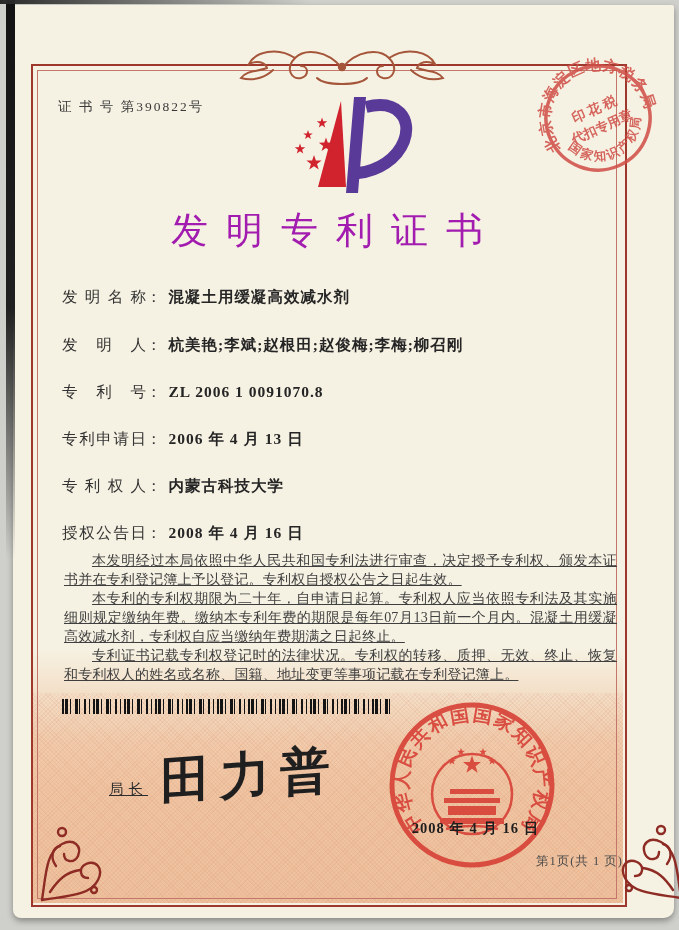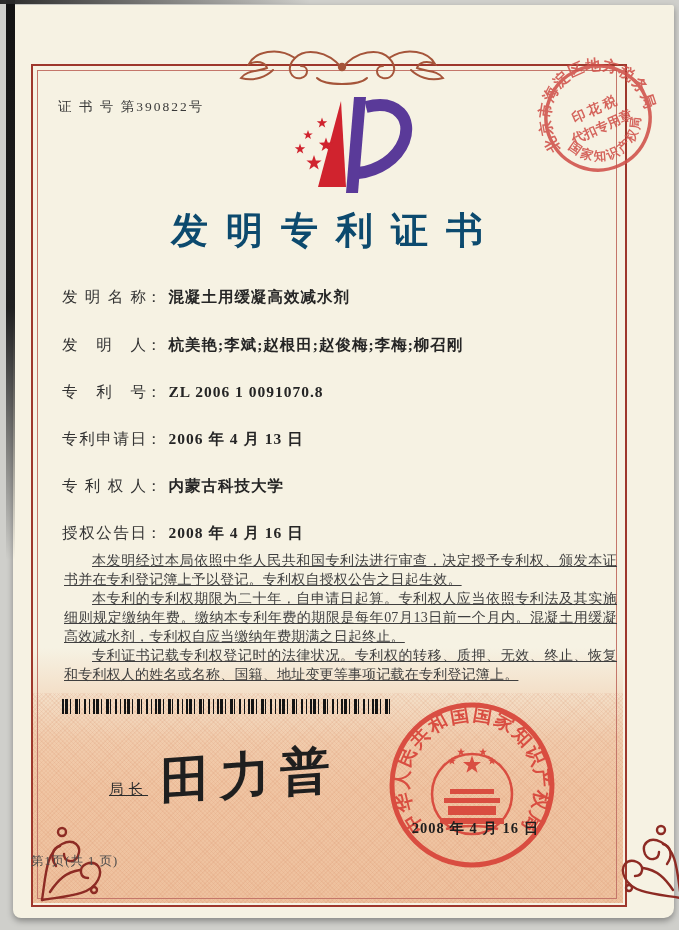--- a/index.html
+++ b/index.html
@@ -17,39 +17,39 @@
          rgba(240,197,163,.85) 36%,#f0c5a3 55%,#eec19e 100%);}
   .peach-band .tex{position:absolute;left:0;right:0;top:45px;bottom:0;
          background-image:repeating-linear-gradient(45deg,rgba(205,120,80,.10) 0 1px,transparent 1px 3px),
                           repeating-linear-gradient(-45deg,rgba(205,120,80,.10) 0 1px,transparent 1px 3px);}
   
   .frame-outer{position:absolute;left:31px;top:64px;width:592px;height:839px;border:2px solid #9e372c;}
   .frame-inner{position:absolute;left:37px;top:70px;width:578px;height:827px;border:1px solid #c4766a;}
   .cert-no{position:absolute;left:58px;top:98px;font-size:13.5px;letter-spacing:2px;color:#3a3a3a;}
   .logo{position:absolute;left:286px;top:97px;}
   .title{position:absolute;left:31px;top:206px;width:592px;text-align:center;
-         font-size:37px;font-weight:bold;color:#0c4a6e;letter-spacing:18px;padding-left:18px;box-sizing:border-box;}
+         font-size:37px;font-weight:normal;color:#a21caf;letter-spacing:18px;padding-left:18px;box-sizing:border-box;}
   .field{position:absolute;left:62px;height:22px;font-size:15.5px;white-space:nowrap;}
   .f-label{display:inline-block;width:84px;text-align:justify;text-align-last:justify;color:#333;vertical-align:baseline;}
   .f-colon{color:#333;}
   .f-value{font-weight:bold;color:#252525;margin-left:7px;letter-spacing:1px;}
   .body-text{position:absolute;left:64px;top:551px;width:553px;color:#3f3f3f;text-decoration:underline;}
   .body-text p{margin:0;font-size:14px;line-height:19px;text-indent:2em;letter-spacing:.2px;text-align:justify;}
   .barcode{position:absolute;left:62px;top:699px;width:329px;height:15px;
      background-image:repeating-linear-gradient(90deg,#141414 0 2px,transparent 2px 3px,#141414 3px 6px,
      transparent 6px 8px,#141414 8px 9px,transparent 9px 13px,#141414 13px 16px,transparent 16px 17px,
      #141414 17px 18px,transparent 18px 22px,#141414 22px 24px,transparent 24px 27px,#141414 27px 28px,transparent 28px 31px);}
   .sig-title{position:absolute;left:109px;top:780px;font-size:14.5px;letter-spacing:5px;color:#2c2c2c;text-decoration:underline;}
   .sig-name{position:absolute;left:160px;top:742px;font-size:50px;font-weight:bold;color:#1f1f1f;
      letter-spacing:10px;transform:rotate(-4deg) skewX(-4deg);font-family:"DejaVu Serif","Liberation Serif",serif;}
   .emblem-seal{position:absolute;left:386px;top:699px;width:172px;height:172px;opacity:.93;}
   .seal-date{position:absolute;left:398px;top:819px;width:155px;text-align:center;
      font-size:14.5px;font-weight:bold;color:#1e1e1e;letter-spacing:1px;}
   .tax-stamp{position:absolute;left:533px;top:53px;width:130px;height:130px;transform:rotate(-24deg);opacity:.88;}
-  .page-footer{position:absolute;left:31px;top:853px;width:592px;text-align:left;font-size:12.5px;color:#4a4a4a;letter-spacing:1px;}
+  .page-footer{position:absolute;left:31px;top:853px;width:592px;text-align:right;font-size:12.5px;color:#4a4a4a;letter-spacing:1px;}
   .ornament-top{position:absolute;left:207px;top:38px;}
   .corner-bl{position:absolute;left:36px;top:812px;}
   .corner-br{position:absolute;left:592px;top:810px;transform:scaleX(-1);}
 </style>
 </head>
 <body>
 
 <div class="stage">
   <div class="paper"></div>
   <div class="scan-edge-left"></div>

